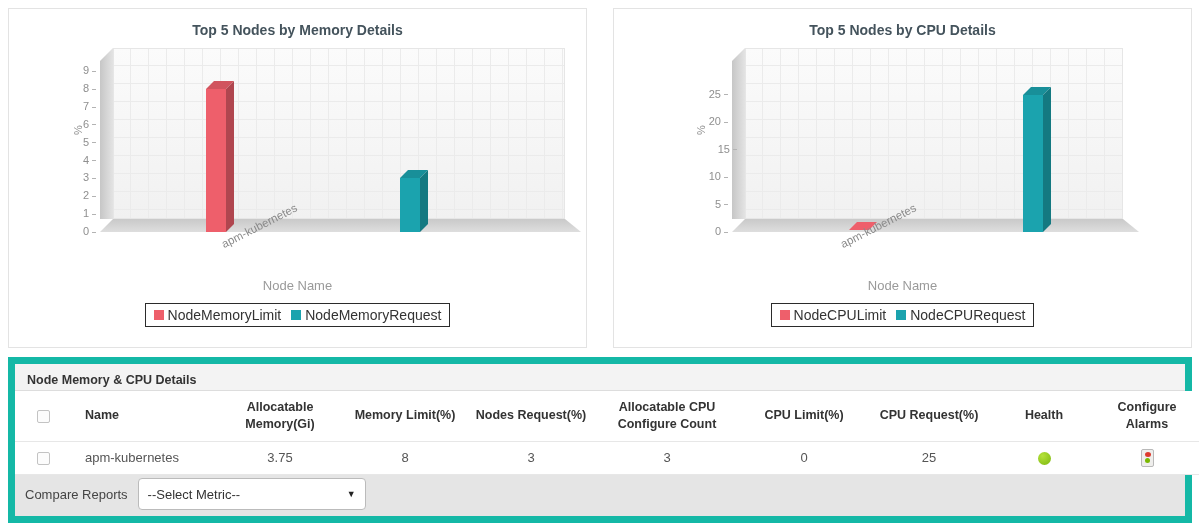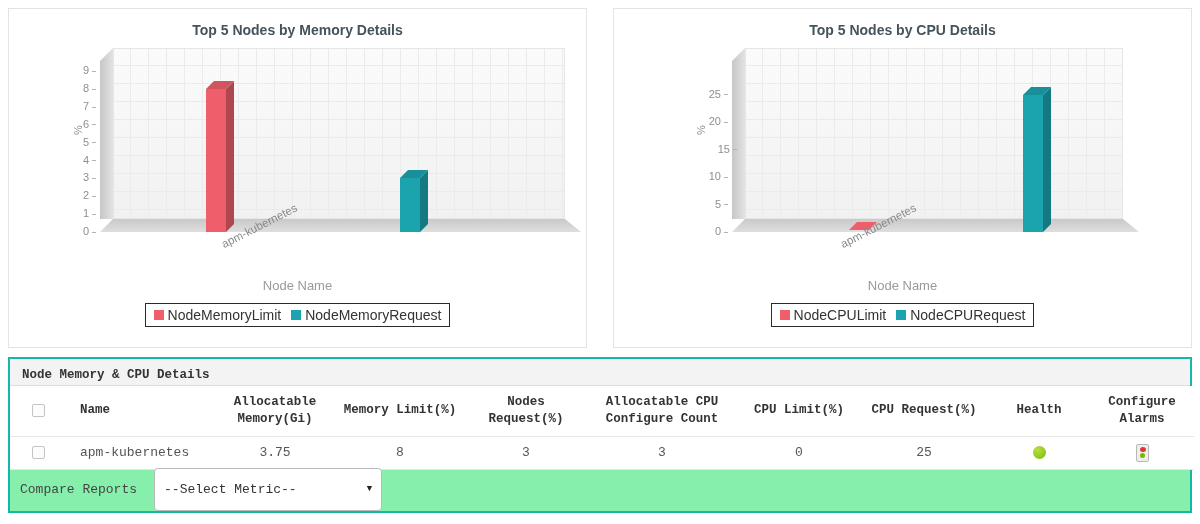--- a/index.html
+++ b/index.html
@@ -34,37 +34,37 @@
   .xzone { position:relative; height:46px; }
   .xtick { position:absolute; font-size:11.5px; color:#8a8a8a; transform:rotate(-27deg); transform-origin:left bottom; white-space:nowrap; }
   .xaxis-label { text-align:center; font-size:13px; color:#9a9a9a; height:18px; }
 
   .legend { display:flex; justify-content:center; margin-top:7px; }
   .legend-box { display:inline-flex; align-items:center; gap:10px; border:1px solid #2b2b2b; background:#fff; padding:3px 8px; }
   .legend-item { display:inline-flex; align-items:center; gap:4px; font-size:14px; color:#333; }
   .swatch { width:10px; height:10px; display:inline-block; }
 
   
-  .table-panel { margin:9px 8px 0 8px; border:2px solid #14b8a6; background:#fff;font-family:Liberation Mono, monospace; }
+  .table-panel { margin:9px 8px 0 8px; border:7px solid #14b8a6; background:#fff; }
   .panel-titlebar { background:#f3f3f3; border-bottom:1px solid #ddd; padding:6px 12px; height:27px; }
   .panel-titlebar .t { font-size:12.5px; font-weight:bold; color:#333; }
   table.grid { width:100%; border-collapse:collapse; table-layout:fixed; }
   table.grid th { font-size:12.5px; font-weight:bold; color:#333; text-align:center; padding:8px 4px; height:50px; vertical-align:middle; background:#fff; border-bottom:1px solid #e7e7e7; line-height:1.35; }
   table.grid th.left, table.grid td.left { text-align:left; padding-left:14px; }
   table.grid td { font-size:13px; color:#555; text-align:center; padding:7px 4px; height:33px; vertical-align:middle; border-bottom:1px solid #e7e7e7; background:#fff; }
   .cbx { width:13px; height:13px; border:1px solid #c3c3c3; border-radius:2px; background:#fcfcfc; display:inline-block; vertical-align:middle; }
   .health-dot { width:13px; height:13px; border-radius:50%; display:inline-block; vertical-align:middle;
     background:radial-gradient(circle at 35% 30%, #b5e23a, #8dc41c 70%); }
   .alarm-icon { width:13px; height:18px; background:#efeeec; border:1px solid #b9b9b9; border-radius:2px; display:inline-block; position:relative; vertical-align:middle; }
   .alarm-icon::before { content:""; position:absolute; left:3px; top:2.5px; width:6px; height:5px; border-radius:50%; background:#dd3b2f; }
   .alarm-icon::after  { content:""; position:absolute; left:3.5px; bottom:2.5px; width:5px; height:5px; border-radius:50%; background:#7ab800; }
 
-  .table-footer { background:#86efac; padding:7px 10px 9px 10px; display:flex; align-items:center; gap:17px; height:41px;text-align:center; }
+  .table-footer { background:#e5e5e5; padding:7px 10px 9px 10px; display:flex; align-items:center; gap:10px; height:41px;text-align:center; }
   .footer-label { font-size:13px; color:#444; }
-  .metric-select { width:228px; height:43px; background:#fff; border:1px solid #bbb; border-radius:4px;
+  .metric-select { width:228px; height:32px; background:#fff; border:1px solid #bbb; border-radius:4px;
     display:inline-flex; align-items:center; justify-content:space-between; padding:12px 9px; cursor:pointer; }
   .metric-select .val { font-size:13px; color:#333; }
   .metric-select .arrow { font-size:9px; color:#222; }
 </style>
 </head>
 <body>
 
 <div class="page">
 
   <div class="charts-row">

